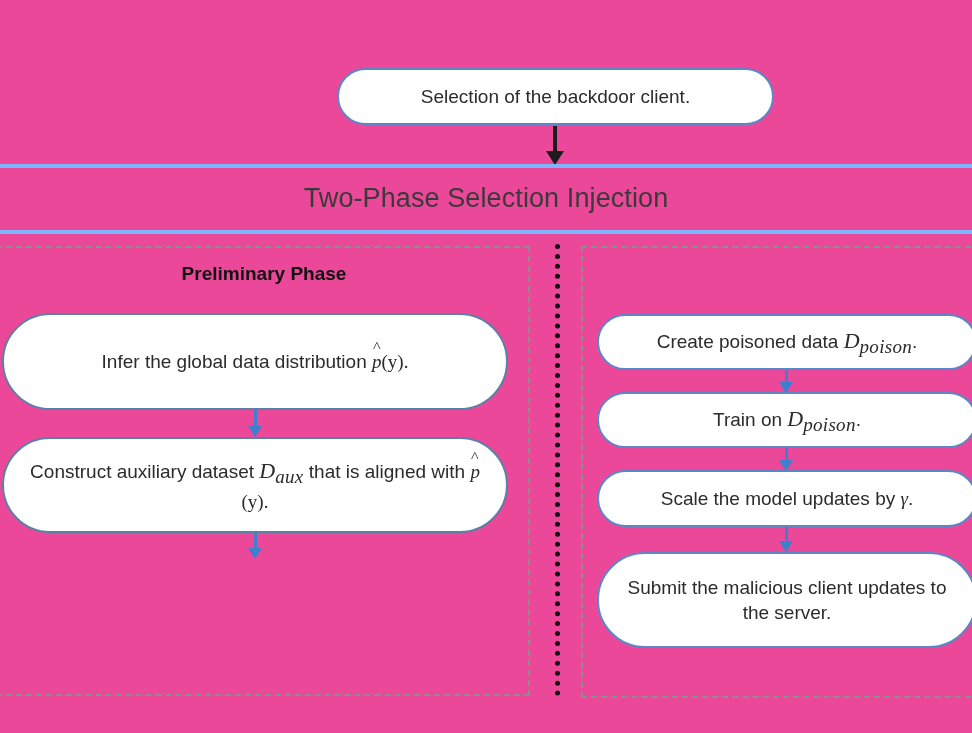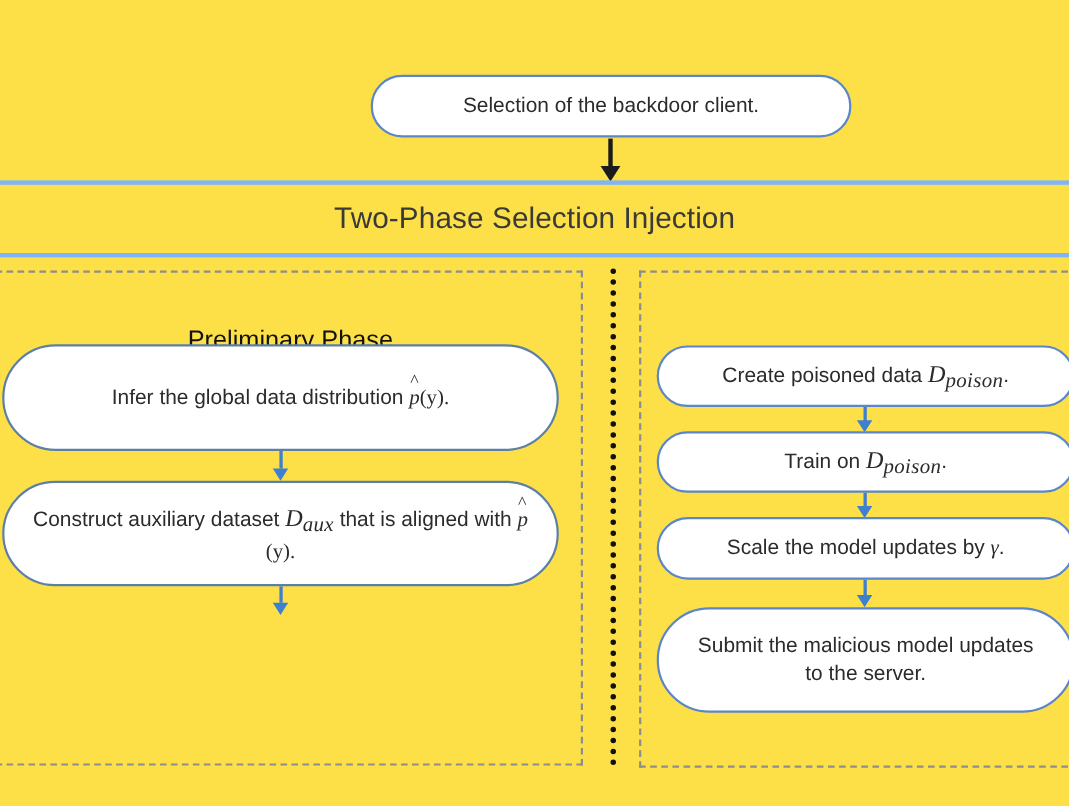--- a/index.html
+++ b/index.html
@@ -8,21 +8,21 @@
     background: #ffffff;
   }
   body {
     font-family: "Liberation Sans", sans-serif;
     -webkit-font-smoothing: antialiased;
   }
   #canvas {
     position: relative;
     width: 972px;
     height: 733px;
-    background: #fde047;
+    background: #ec4899;
     overflow: hidden;
   }
 
   
   .flow-box {
     position: absolute;
     box-sizing: border-box;
     border: 2px solid #5b86c8;
     border-radius: 999px;
     background: #ffffff;
@@ -93,24 +93,23 @@
     box-sizing: border-box;
     border: 2px dashed #8d8d8d;
     background: transparent;
   }
   .panel.no-right { border-right: none; }
   .panel.no-left { border-left: none; }
 
   .panel-title {
     position: absolute;
     text-align: center;
-    font-weight: normal;
-    font-size: 23px;
+    font-weight: bold;
+    font-size: 19px;
     color: #111111;
-    margin-top: 32px;
   }
 
   .divider {
     position: absolute;
     border-left: 5px dotted #111111;
     width: 0;
   }
   .mi-big {
     font-family: "Liberation Serif", serif;
     font-style: italic;
@@ -209,16 +208,16 @@
   <div class="flow-box" style="left:597px; top:470px; width:380px; height:57px;">
     <span>Scale the model updates by <span class="gamma">γ</span>.</span>
   </div>
 
   <div class="arrow blue" style="left:786px; top:527px; height:25px;">
     <div class="shaft" style="height:14px;"></div>
     <div class="head"></div>
   </div>
 
   <div class="flow-box" style="left:597px; top:552px; width:380px; height:96px;">
-    <span>Submit the malicious model updates to the server.</span>
+    <span>Submit the malicious client updates to the server.</span>
   </div>
 
 </div>
 
 </body></html>

